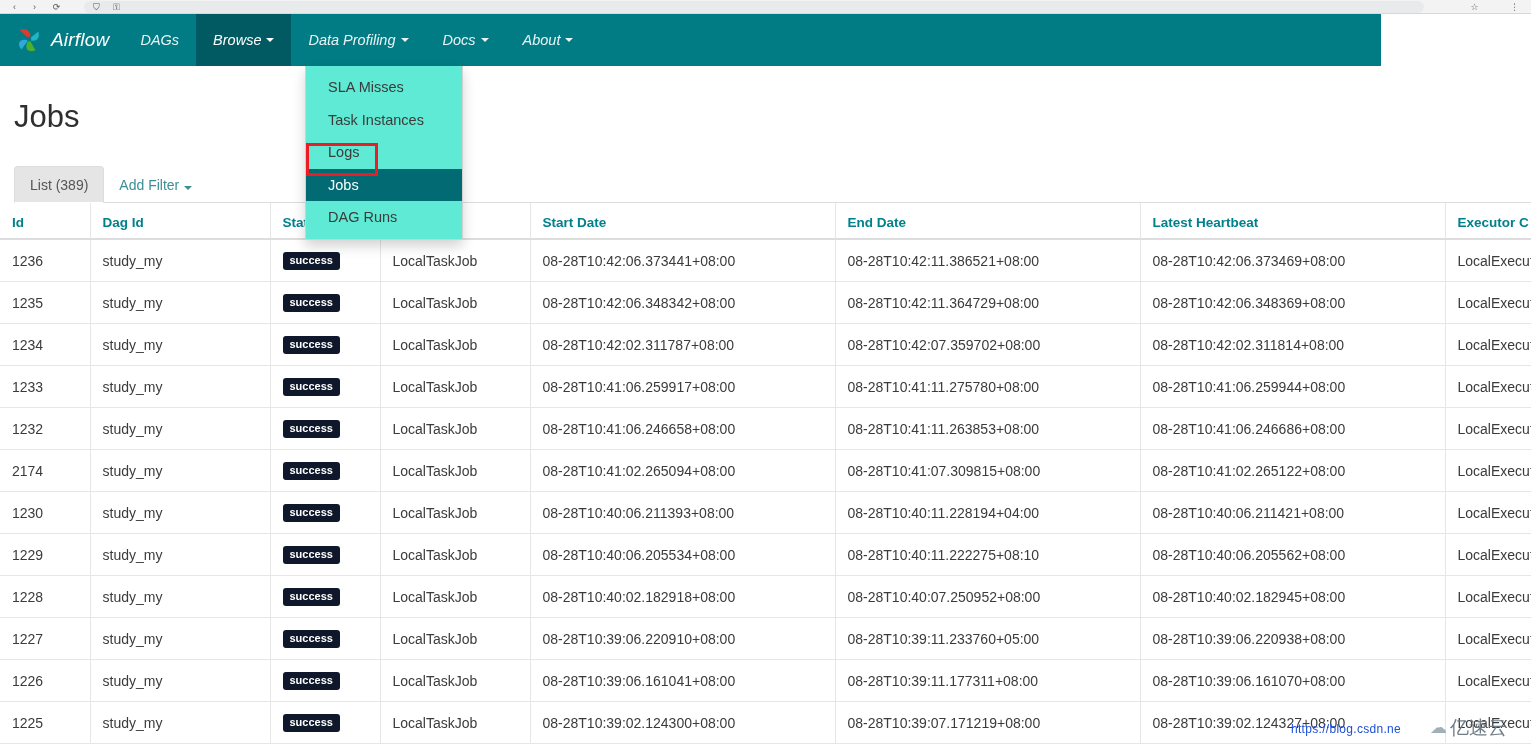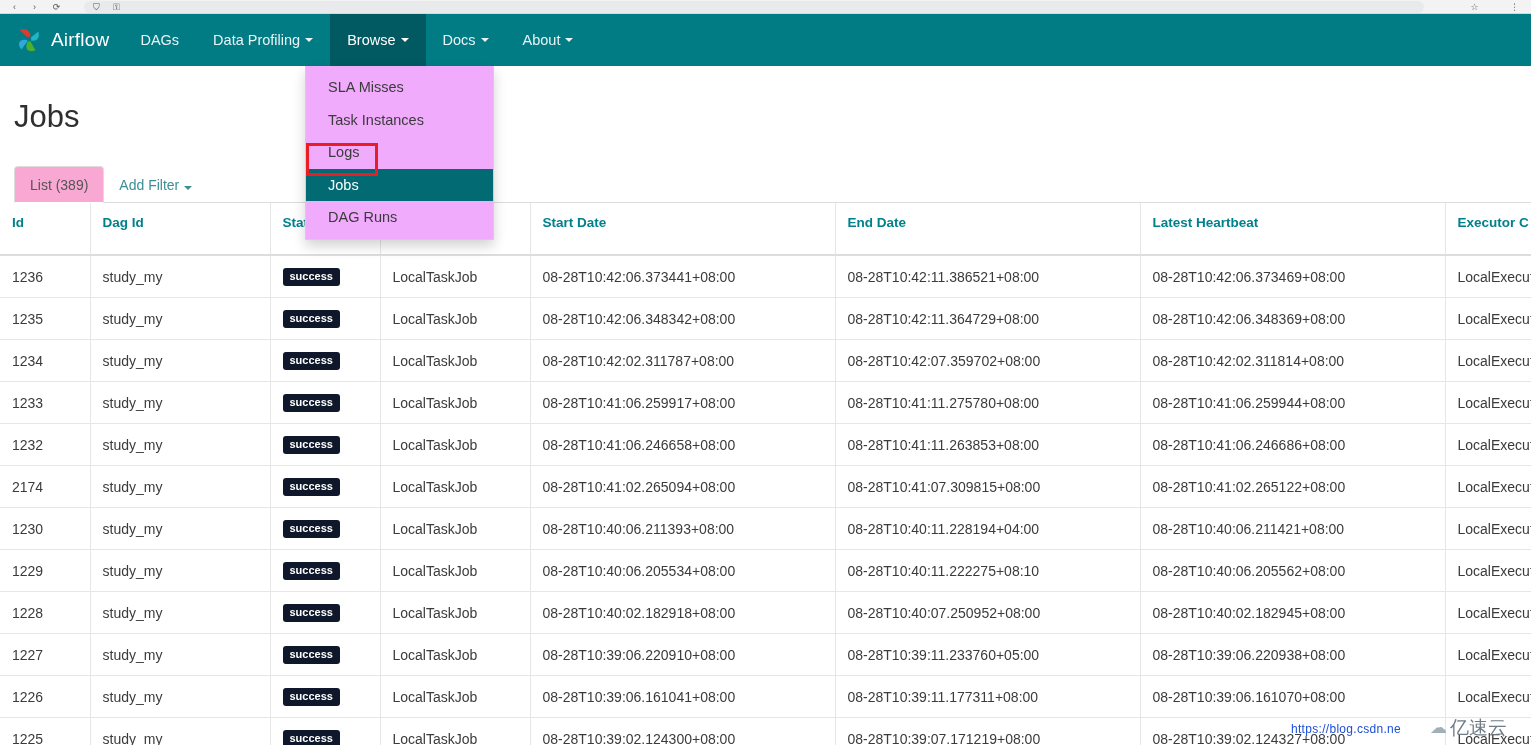--- a/index.html
+++ b/index.html
@@ -34,23 +34,23 @@
   .bs-urltext {
     position: absolute; top: 1px; left: 96px;
     font-size: 8px; line-height: 11px; color: #666;
     white-space: nowrap; overflow: hidden;
     max-width: 400px;
   }
 
   
   .navbar {
     position: absolute; top: 14px; left: 0;
-    width: 1531px; height: 52px;
+    width: 1381px; height: 52px;
     background: #017b84;
-    display: flex; align-items: center;
+    display: flex; align-items: center; font-style: italic;
   }
   .brand {
     display: flex; align-items: center;
     padding: 0 14px 0 14px; height: 52px;
   }
   .logo-wrap {
     width: 30px; height: 30px; position: relative; margin-right: 7px;
   }
   .brand-text {
     color: #ffffff; font-size: 19px; letter-spacing: .2px;
@@ -68,22 +68,22 @@
     width: 0; height: 0; margin-left: 5px;
     border-left: 4px solid transparent;
     border-right: 4px solid transparent;
     border-top: 4px solid currentColor;
   }
 
   
   .dropdown {
     position: absolute;
     top: 66px; left: 305px;
-    width: 189px;
-    background: #f0abfc;
+    width: 158px;
+    background: #5eead4;
     border: 1px solid #d0d0d0;
     border-top: none;
     box-shadow: 0 6px 12px rgba(0,0,0,.175);
     padding: 5px 0;
     z-index: 40;
   }
   .dd-item {
     display: block; padding: 6px 22px;
     font-size: 14.5px; color: #3b3b3b;
     line-height: 1.42; cursor: pointer;
@@ -119,21 +119,21 @@
     border-bottom: 1px solid #dddddd;
     display: flex; align-items: flex-end;
   }
   .tab {
     display: inline-block;
     padding: 10px 15px 9px 15px;
     font-size: 14px; color: #555555;
     border: 1px solid #dddddd;
     border-bottom: 1px solid #ffffff;
     border-radius: 4px 4px 0 0;
-    background: #f9a8d4;
+    background: #e5e5e5;
     margin-bottom: -1px;
     cursor: pointer;
   }
   .addfilter {
     display: inline-block;
     padding: 10px 15px 9px 15px;
     font-size: 14px; color: #3d8f96;
     cursor: pointer;
   }
 
@@ -147,21 +147,21 @@
     border-collapse: collapse;
     width: 1700px;
     table-layout: fixed;
     font-size: 14px;
   }
   table.jobs th {
     text-align: left;
     color: #00818c;
     font-size: 13.5px;
     font-weight: bold;
-    padding: 12px 10px 24px 12px;
+    padding: 12px 10px 8px 12px;
     border-bottom: 2px solid #dddddd;
     border-right: 1px solid #e6e6e6;
     background: #ffffff;
     white-space: nowrap;
     overflow: hidden;
   }
   table.jobs td {
     padding: 11px 10px 11px 12px;
     border-bottom: 1px solid #e6e6e6;
     border-right: 1px solid #e6e6e6;
@@ -241,26 +241,26 @@
         <circle cx="32" cy="30" r="5" fill="#017b84"></circle>
       </svg>
     </span>
     <span class="brand-text">Airflow</span>
   </div>
 
   <div class="nav-items">
     <div class="nav-item">
       <span>DAGs</span>
     </div>
+    <div class="nav-item active">
+      <span>Browse</span>
+      <i class="caret"></i>
+    </div>
     <div class="nav-item">
       <span>Data Profiling</span>
-      <i class="caret"></i>
-    </div>
-    <div class="nav-item active">
-      <span>Browse</span>
       <i class="caret"></i>
     </div>
     <div class="nav-item">
       <span>Docs</span>
       <i class="caret"></i>
     </div>
     <div class="nav-item">
       <span>About</span>
       <i class="caret"></i>
     </div>

